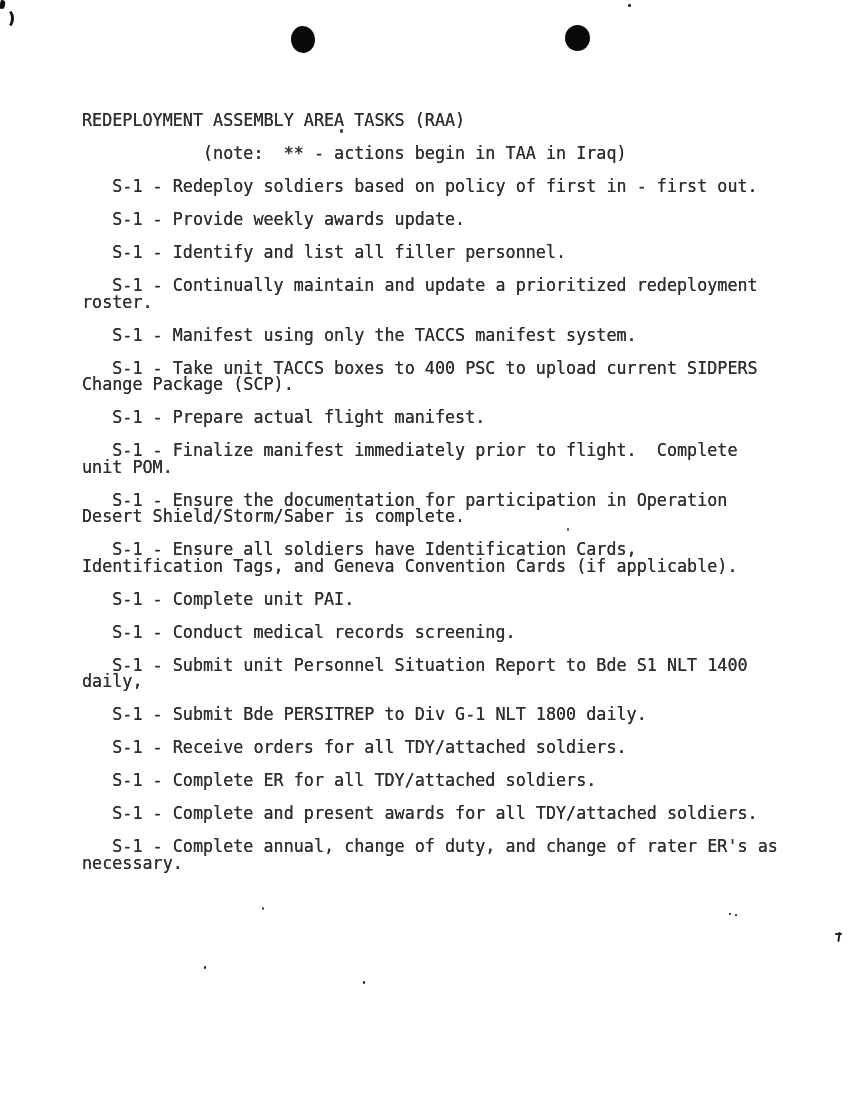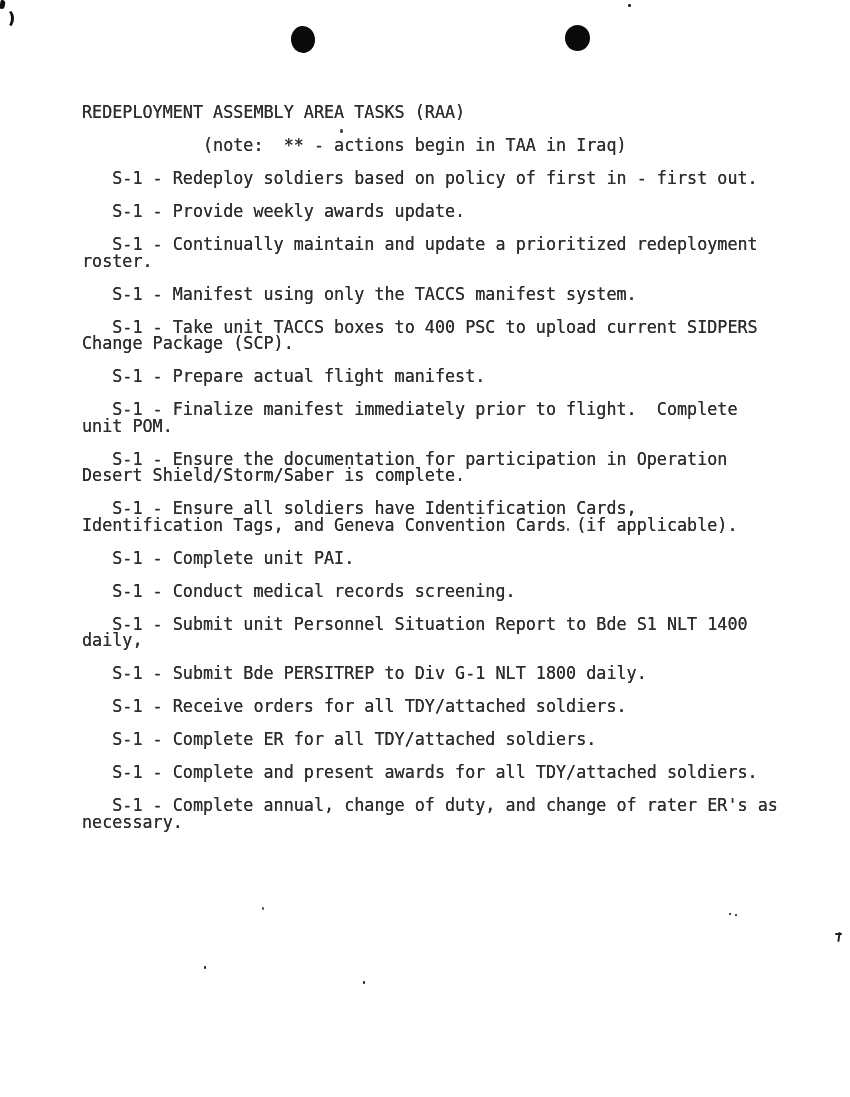--- a/index.html
+++ b/index.html
@@ -10,21 +10,21 @@
     width: 850px;
     height: 1097px;
     position: relative;
     background: #ffffff;
     overflow: hidden;
     font-family: "DejaVu Sans Mono", "Liberation Mono", monospace;
   }
   
   #doc {
     position: absolute;
-    top: 104px;
+    top: 112px;
     left: 82px;
     width: 740px;
     color: #2e2e2e;
     font-size: 16.75px;
     line-height: 16.5px;
     text-shadow: 0 0 0.5px currentColor;
   }
   .para {
     white-space: pre;
     margin: 0 0 16.5px 0;
@@ -76,20 +76,21 @@
 <div class="speck" id="sp-7"></div>
 <div class="speck" id="sp-8"></div>
 <div id="mark-tau"></div>
 
 <div id="doc">
   <div class="para">REDEPLOYMENT ASSEMBLY AREA TASKS (RAA)</div>
   <div class="para">            (note:  ** - actions begin in TAA in Iraq)</div>
   <div>
       <div class="para">   S-1 - Redeploy soldiers based on policy of first in - first out.</div>
       <div class="para">   S-1 - Provide weekly awards update.</div>
+      <div class="para">   S-1 - Identify and list all filler personnel.</div>
       <div class="para">   S-1 - Continually maintain and update a prioritized redeployment
 roster.</div>
       <div class="para">   S-1 - Manifest using only the TACCS manifest system.</div>
       <div class="para">   S-1 - Take unit TACCS boxes to 400 PSC to upload current SIDPERS
 Change Package (SCP).</div>
       <div class="para">   S-1 - Prepare actual flight manifest.</div>
       <div class="para">   S-1 - Finalize manifest immediately prior to flight.  Complete
 unit POM.</div>
       <div class="para">   S-1 - Ensure the documentation for participation in Operation
 Desert Shield/Storm/Saber is complete.</div>

